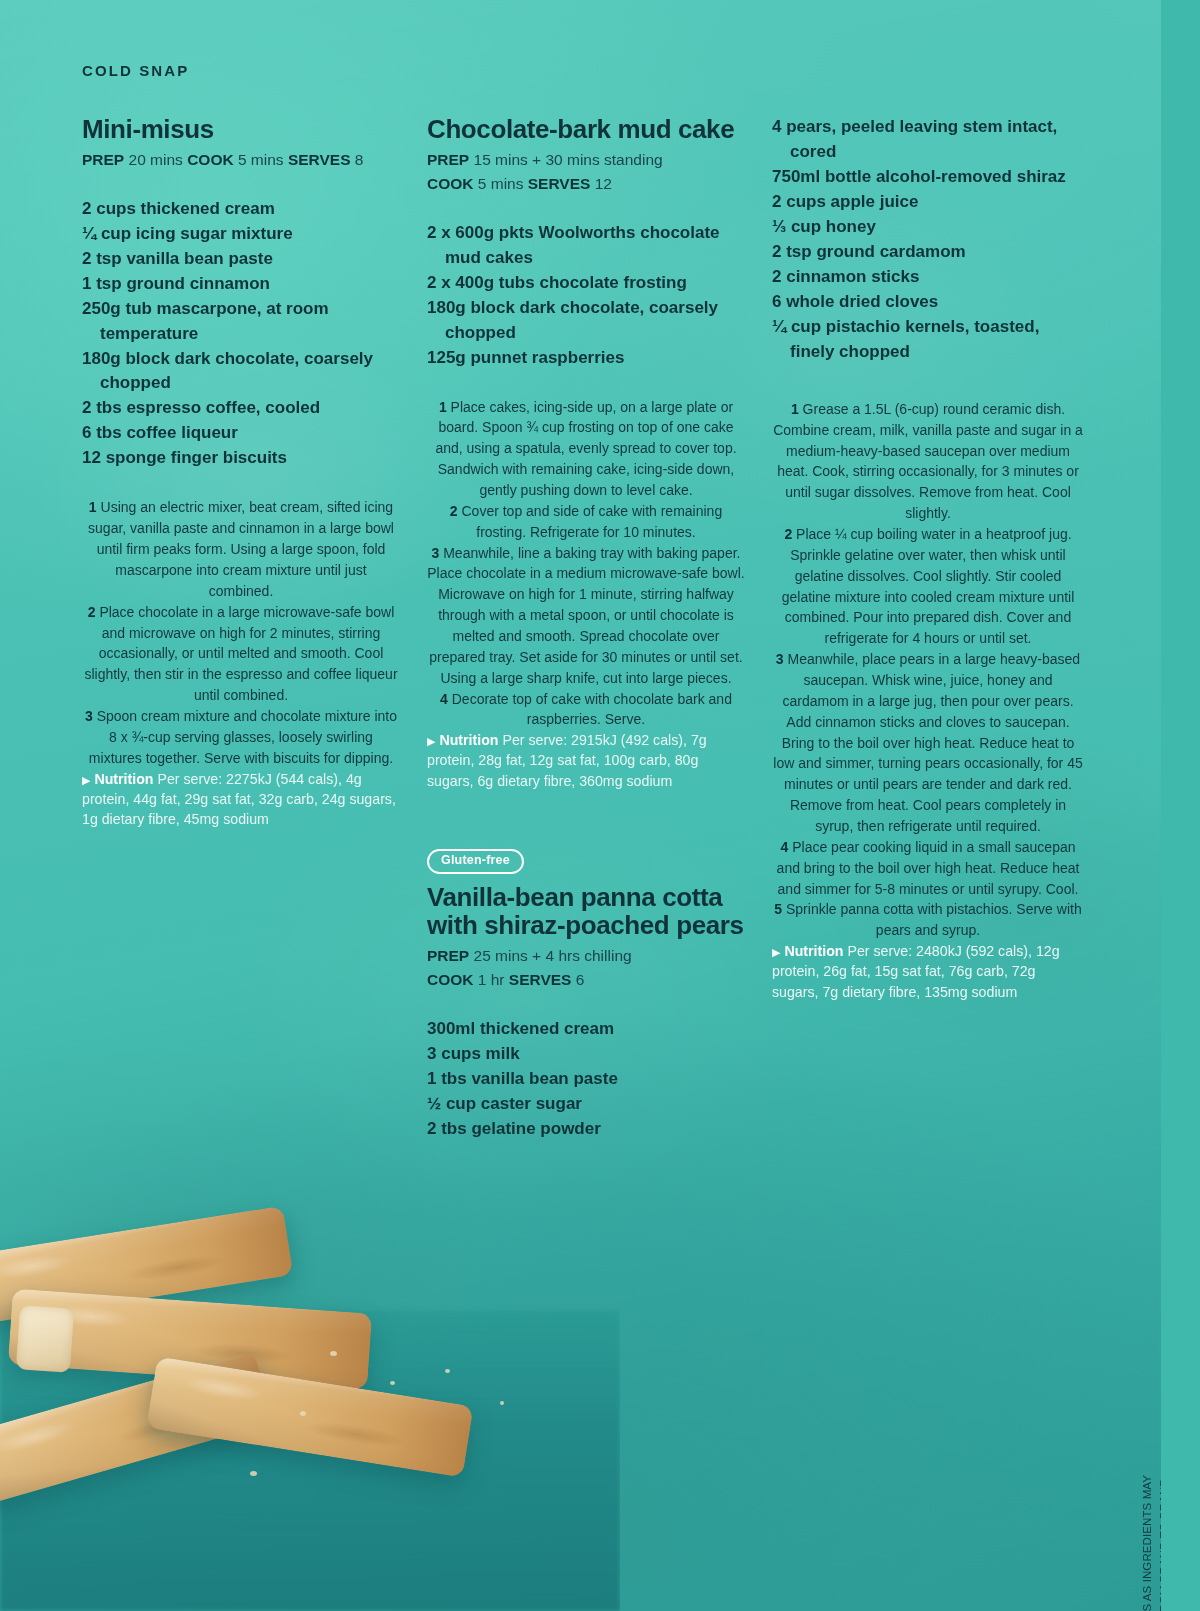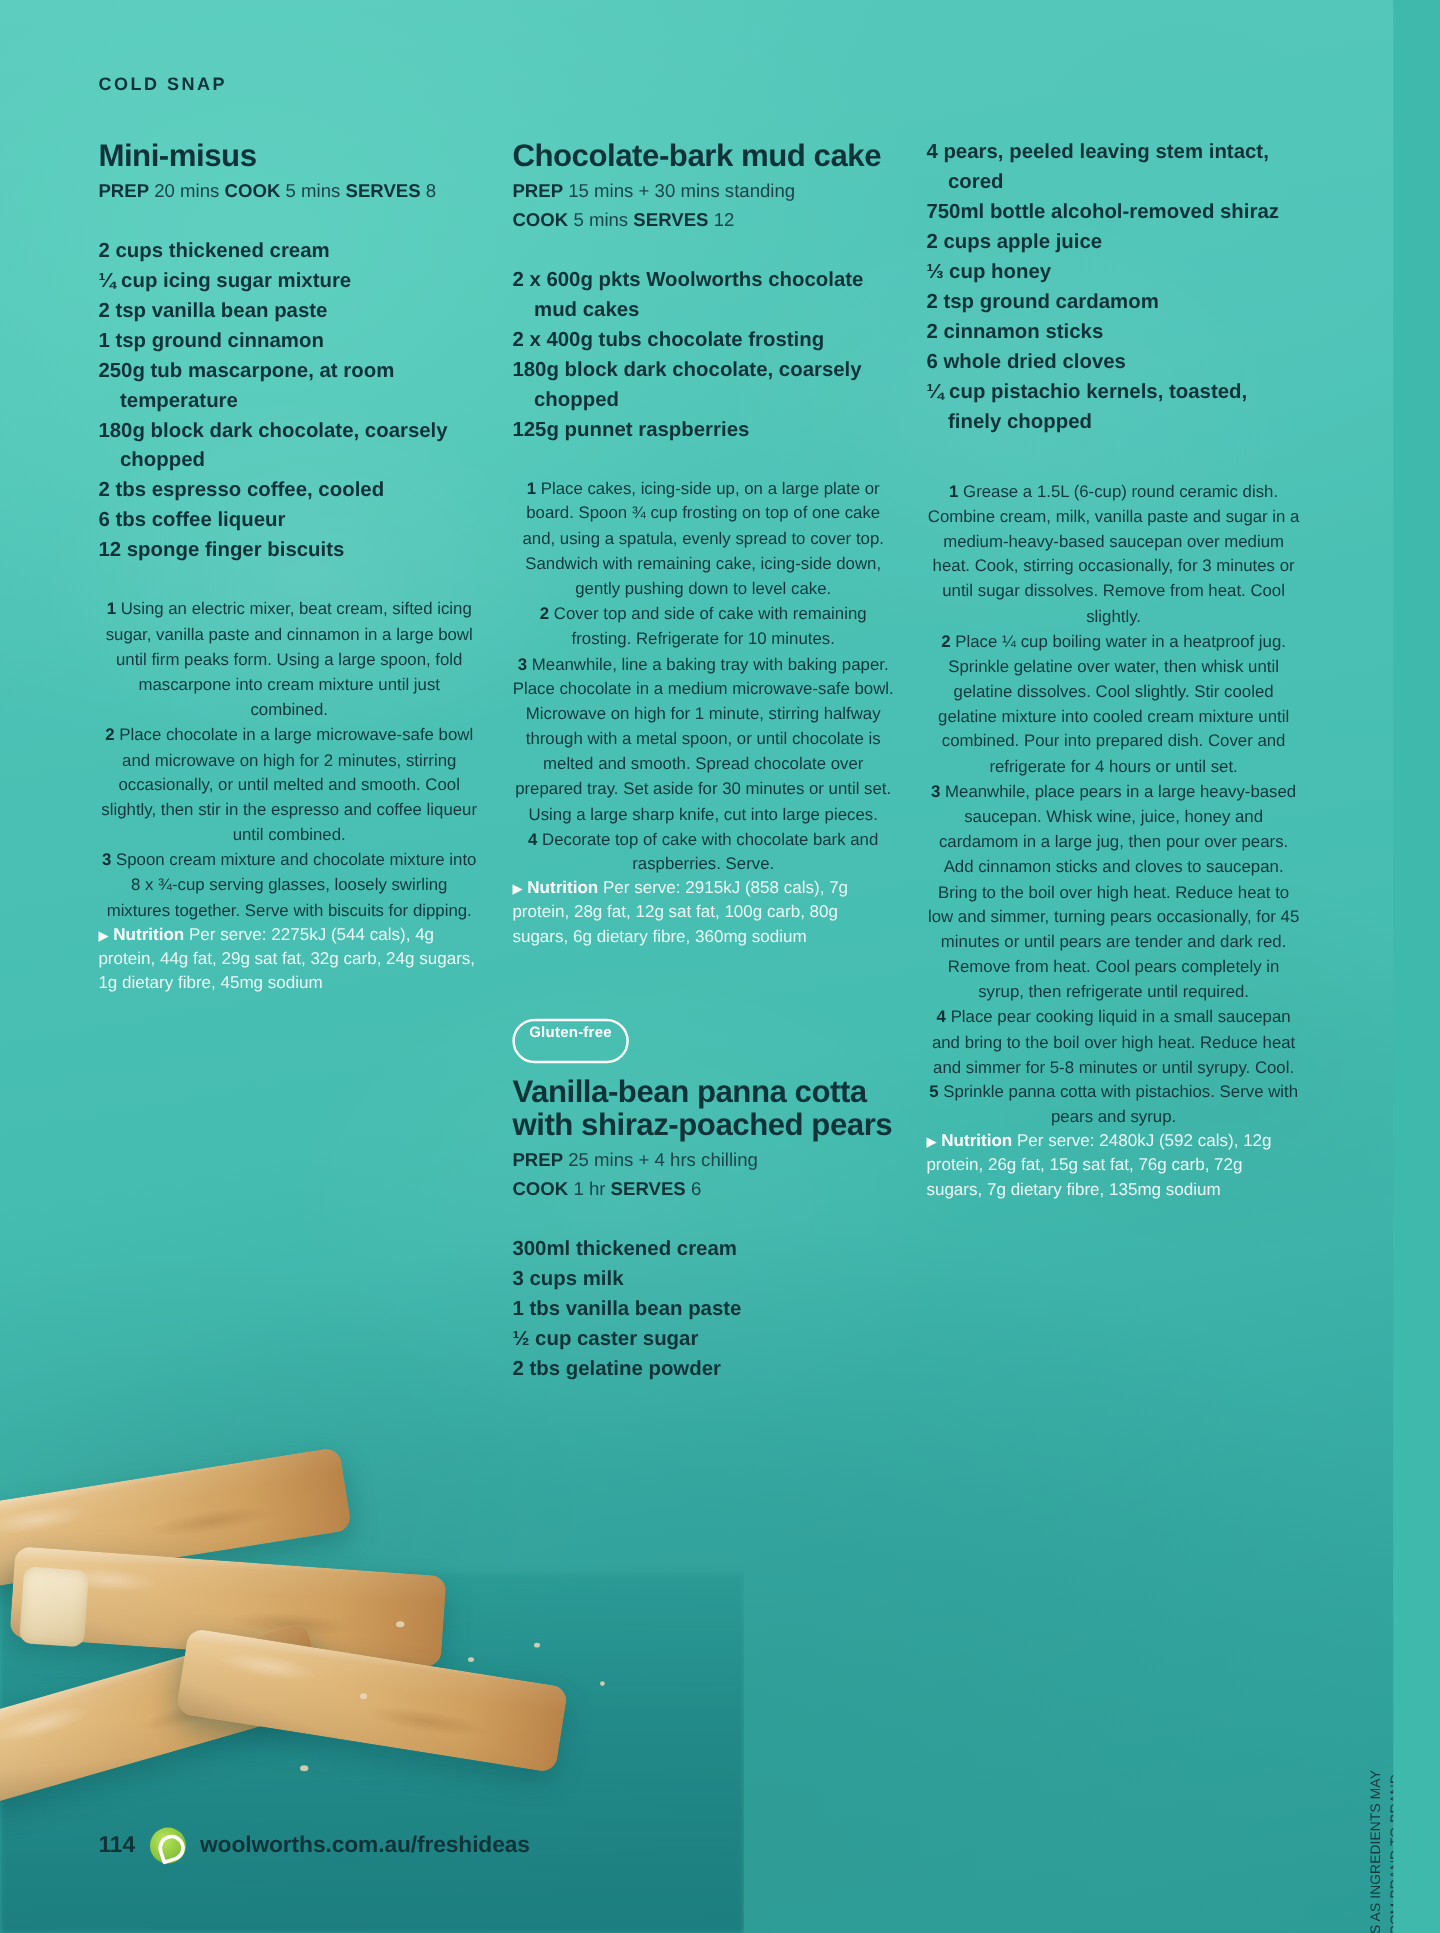--- a/index.html
+++ b/index.html
@@ -139,21 +139,21 @@
     color: #e9f7f5;
     line-height: 1.42;
   }
   .nutrition .nut-label { font-weight: 800; color: #ffffff; }
   .nutrition .tri { font-size: 11px; color: #ffffff; }
 
   .gf-badge {
     display: inline-block;
     border: 2px solid #ffffff;
     border-radius: 999px;
-    padding: 2px 12px 17px;
+    padding: 2px 12px 5px;
     font-size: 12.5px;
     font-weight: 800;
     color: #ffffff;
     letter-spacing: 0.2px;
     margin-bottom: 9px;
   }
 
   .block-gap { margin-top: 58px; }
 
   
@@ -285,21 +285,21 @@
         </ul>
       <div class="method">
           <p><span class="step-num">1 </span>Place cakes, icing-side up, on a large plate or board. Spoon ¾ cup frosting on top of one cake and, using a spatula, evenly spread to cover top. Sandwich with remaining cake, icing-side down, gently pushing down to level cake.</p>
           <p><span class="step-num">2 </span>Cover top and side of cake with remaining frosting. Refrigerate for 10 minutes.</p>
           <p><span class="step-num">3 </span>Meanwhile, line a baking tray with baking paper. Place chocolate in a medium microwave-safe bowl. Microwave on high for 1 minute, stirring halfway through with a metal spoon, or until chocolate is melted and smooth. Spread chocolate over prepared tray. Set aside for 30 minutes or until set. Using a large sharp knife, cut into large pieces.</p>
           <p><span class="step-num">4 </span>Decorate top of cake with chocolate bark and raspberries. Serve.</p>
         </div>
       <div class="nutrition">
         <span class="tri">▶</span>
         <span class="nut-label">Nutrition</span>
-        <span>Per serve: 2915kJ (858 cals), 7g protein, 28g fat, 12g sat fat, 100g carb, 80g sugars, 6g dietary fibre, 360mg sodium</span>
+        <span>Per serve: 2915kJ (492 cals), 7g protein, 28g fat, 12g sat fat, 100g carb, 80g sugars, 6g dietary fibre, 360mg sodium</span>
       </div>
 
       <div class="block-gap">
         <span class="gf-badge">Gluten-free</span>
         <h2 class="recipe-title">Vanilla-bean panna cotta with shiraz-poached pears</h2>
         <div class="meta">
           <b>PREP</b>
           <span>25 mins + 4 hrs chilling</span>
         </div>
         <div class="meta">
@@ -339,18 +339,13 @@
       <div class="nutrition">
         <span class="tri">▶</span>
         <span class="nut-label">Nutrition</span>
         <span>Per serve: 2480kJ (592 cals), 12g protein, 26g fat, 15g sat fat, 76g carb, 72g sugars, 7g dietary fibre, 135mg sodium</span>
       </div>
     </div>
   </div>
 
   <div class="legal">WHILE EVERY CARE HAS BEEN TAKEN TO ENSURE THIS RECIPE IS GLUTEN-FREE, ALWAYS CHECK LABELS AS INGREDIENTS MAY DIFFER FROM BRAND TO BRAND.</div>
 
-  <div class="footer">
-    <span class="page-num">114</span>
-    <span class="wow-logo"></span>
-    <span class="footer-url">woolworths.com.au/freshideas</span>
-  </div>
 </div>
 
 </body></html>

